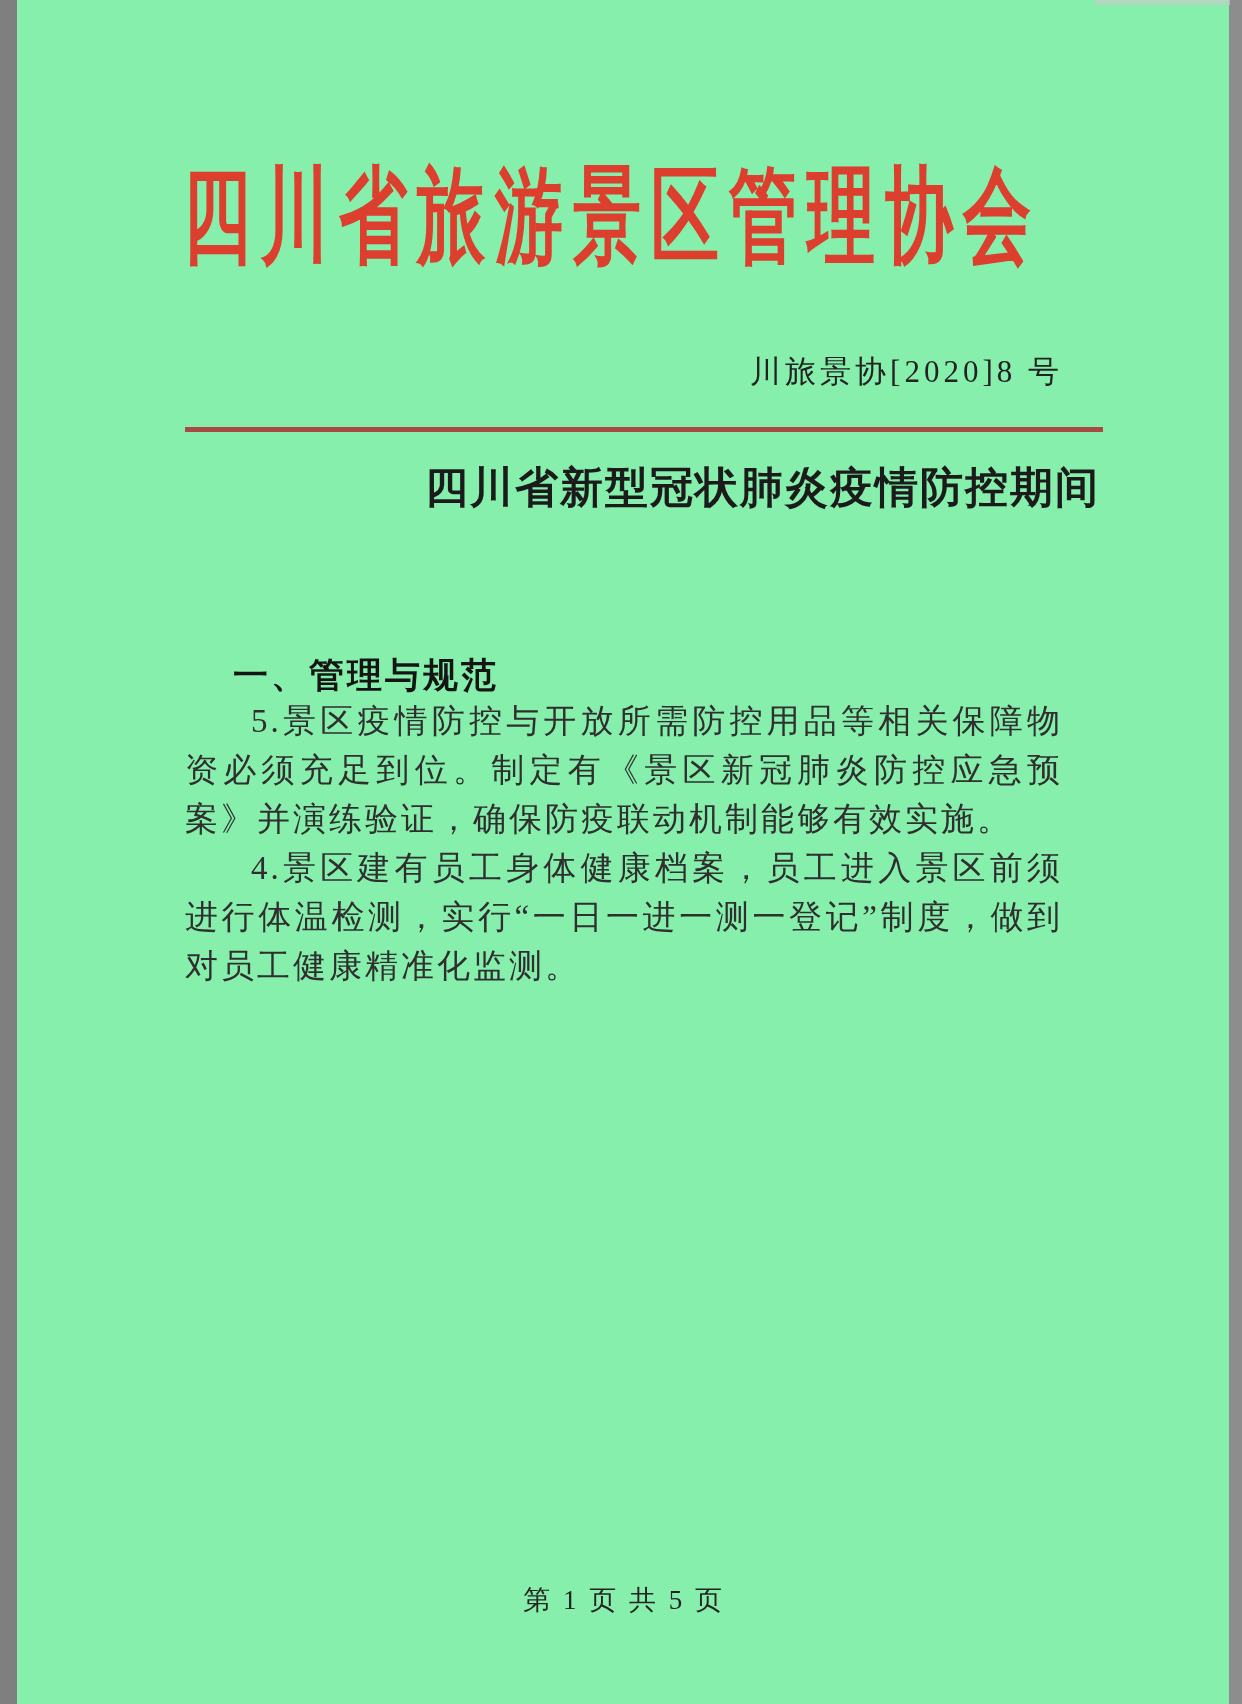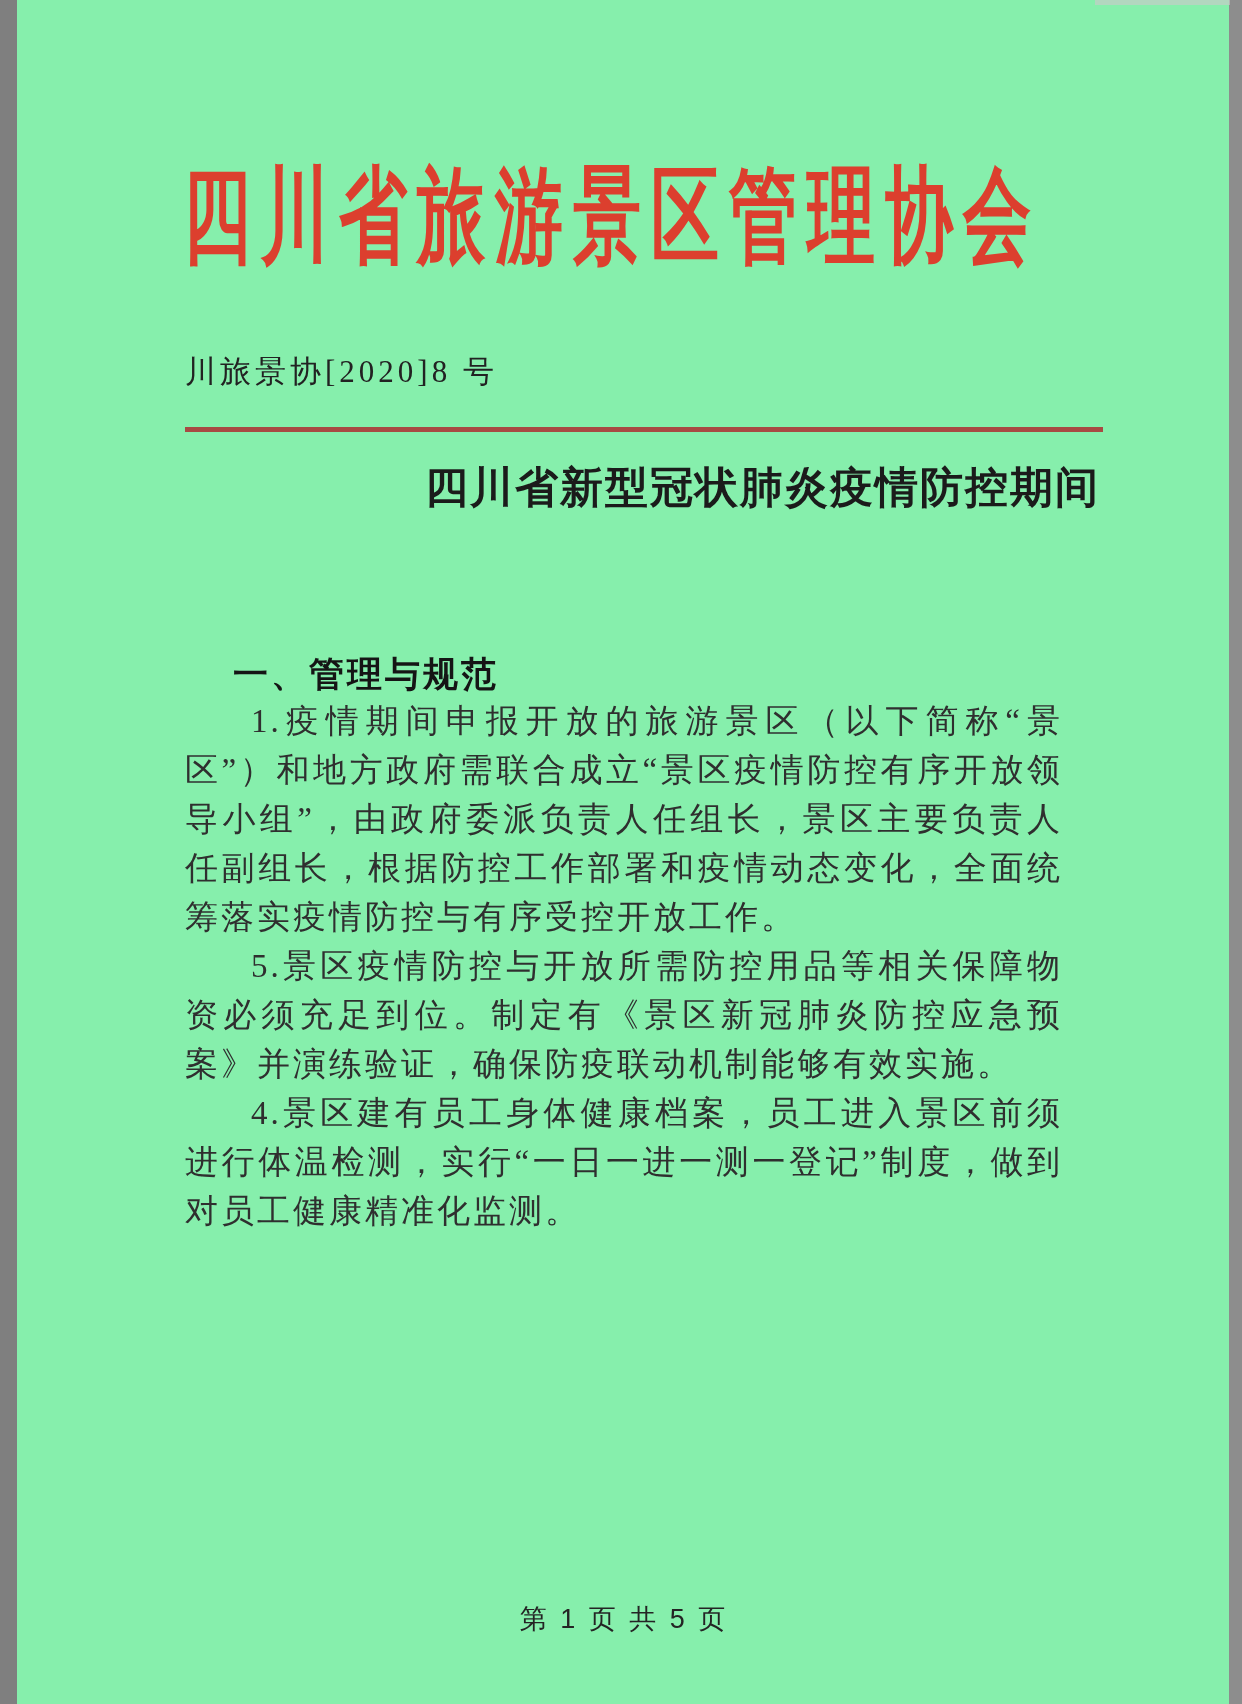--- a/index.html
+++ b/index.html
@@ -37,66 +37,65 @@
     font-size:68px;line-height:1.05;
     font-weight:bold;
     letter-spacing:10px;
     color:var(--header-red);
     transform:scaleY(1.55);
     transform-origin:top left;
     white-space:nowrap;
   }
   .doc-number{
     position:absolute;top:352px;left:185px;width:878px;
-    text-align:left;
+    text-align:right;
     font-size:31px;line-height:40px;
     letter-spacing:4px;
     color:#222222;
   }
   .red-divider{
     position:absolute;top:427px;left:185px;width:918px;height:5px;
     background:var(--divider-red);
   }
   .doc-title{
     position:absolute;top:456px;left:60px;width:1040px;
     text-align:right;
     font-family:"Liberation Sans", sans-serif;
     font-weight:bold;
     font-size:43px;line-height:62px;
     letter-spacing:2px;
     color:#1b1b1b;
   }
   .section-heading{
     position:absolute;top:650px;left:233px;
-    font-family:Liberation Serif, serif;
+    font-family:Liberation Sans, sans-serif;
     font-weight:bold;
     font-size:35px;line-height:49px;
     letter-spacing:3px;
     color:#151515;
     text-align:center;
   }
   .body-text{
     position:absolute;top:697px;left:185px;width:878px;
     font-size:33px;line-height:49px;
     letter-spacing:3px;
     text-align:justify;
     color:var(--ink);
   }
   .body-text p{
     margin:0;
     text-indent:2em;
   }
   .page-footer{
     position:absolute;top:1582px;left:185px;width:878px;
     text-align:center;
-    font-family:Liberation Sans, sans-serif;
+    font-family:Liberation Serif, serif;
     font-size:27px;line-height:36px;
     letter-spacing:3px;
     color:#242424;
-    margin-top:19px;
   }
 </style>
 </head>
 <body>
 
 <div class="page">
 
   <div class="edge-left"></div>
   <div class="edge-right"></div>
   <div class="top-smudge"></div>
@@ -107,20 +106,19 @@
 
   <div class="red-divider"></div>
 
   <div class="doc-title">
     <div>四川省新型冠状肺炎疫情防控期间</div>
   </div>
 
   <div class="section-heading">一、管理与规范</div>
 
   <div class="body-text">
-    <p>1.疫情期间申报开放的旅游景区（以下简称“景区”）和地方政府需联合成立“景区疫情防控有序开放领导小组”，由政府委派负责人任组长，景区主要负责人任副组长，根据防控工作部署和疫情动态变化，全面统筹落实疫情防控与有序受控开放工作。</p>
     <p>5.景区疫情防控与开放所需防控用品等相关保障物资必须充足到位。制定有《景区新冠肺炎防控应急预案》并演练验证，确保防疫联动机制能够有效实施。</p>
     <p>4.景区建有员工身体健康档案，员工进入景区前须进行体温检测，实行“一日一进一测一登记”制度，做到对员工健康精准化监测。</p>
   </div>
 
   <div class="page-footer">第 1 页 共 5 页</div>
 
 </div>
 
 </body></html>

